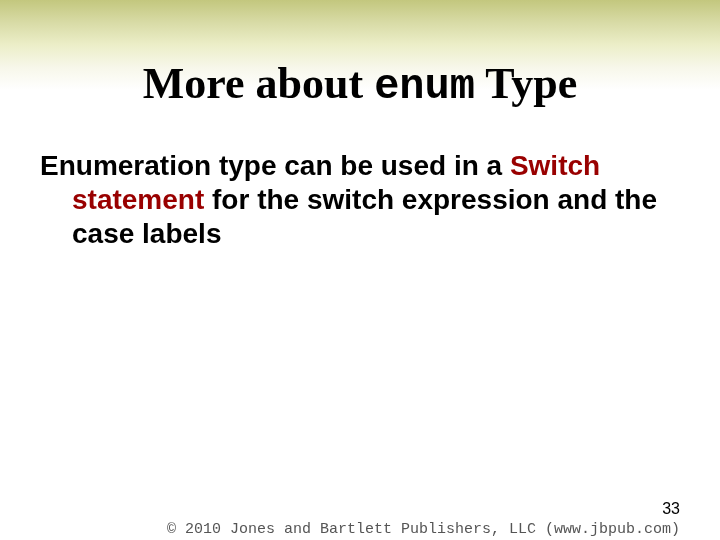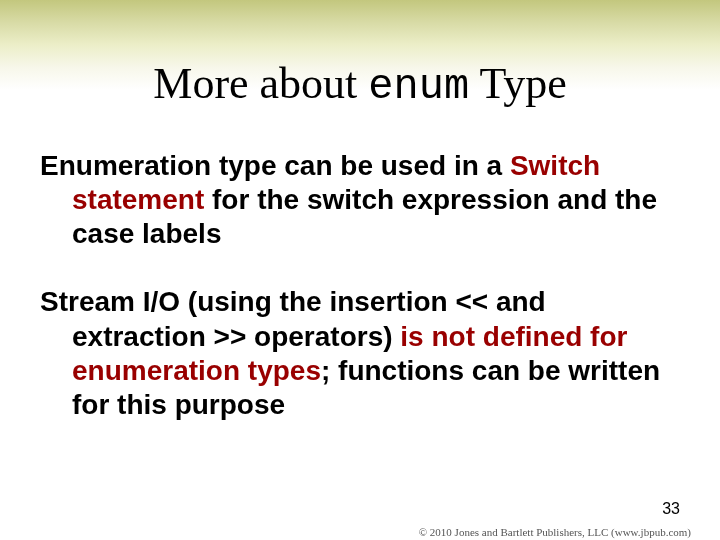--- a/index.html
+++ b/index.html
@@ -15,21 +15,21 @@
     height: 90px;
     background: linear-gradient(to bottom, #c3c77e 0%, #d8dba6 25%, #eceec8 50%, #f7f7ea 75%, #ffffff 100%);
   }
   .slide-title {
     position: absolute;
     top: 58px;
     left: 0; right: 0;
     text-align: center;
     font-family: "Times New Roman", Times, serif;
     font-size: 44px;
-    font-weight: normal;
+    font-weight: bold;
     color: #000000;
   }
   .slide-title .mono {
     font-family: "Courier New", Courier, monospace;
     font-size: 42px;
   }
   .body-area {
     position: absolute;
     top: 140px;
     left: 40px;
@@ -50,39 +50,36 @@
     position: absolute;
     right: 40px;
     bottom: 22px;
     font-size: 16px;
     color: #000000;
     font-weight: normal;
     margin-left: 20px;
   }
   .footer {
     position: absolute;
-    right: 29px;
+    right: 40px;
     bottom: 2px;
-    font-size: 11px;
+    font-size: 15px;
     color: #555555;
-    font-family: Liberation Serif, serif;
+    font-family: Liberation Mono, monospace;
   }
 </style>
 </head>
 <body>
 
 <div class="top-gradient"></div>
 
 <h1 class="slide-title">
   <span>More about </span><span class="mono">enum</span><span> Type</span>
 </h1>
 
 <div class="body-area">
   <p class="para">
     <span>Enumeration type can be used in a </span><span class="hl">Switch statement</span><span> for the switch expression and the case labels</span>
   </p>
-  <p class="para">
-    <span>Stream I/O (using the insertion &lt;&lt; and extraction &gt;&gt; operators) </span><span class="hl">is not defined for enumeration types</span><span>; functions can be written for this purpose</span>
-  </p>
 </div>
 
 <div class="page-num">33</div>
 <div class="footer">© 2010 Jones and Bartlett Publishers, LLC (www.jbpub.com)</div>
 
 </body></html>

